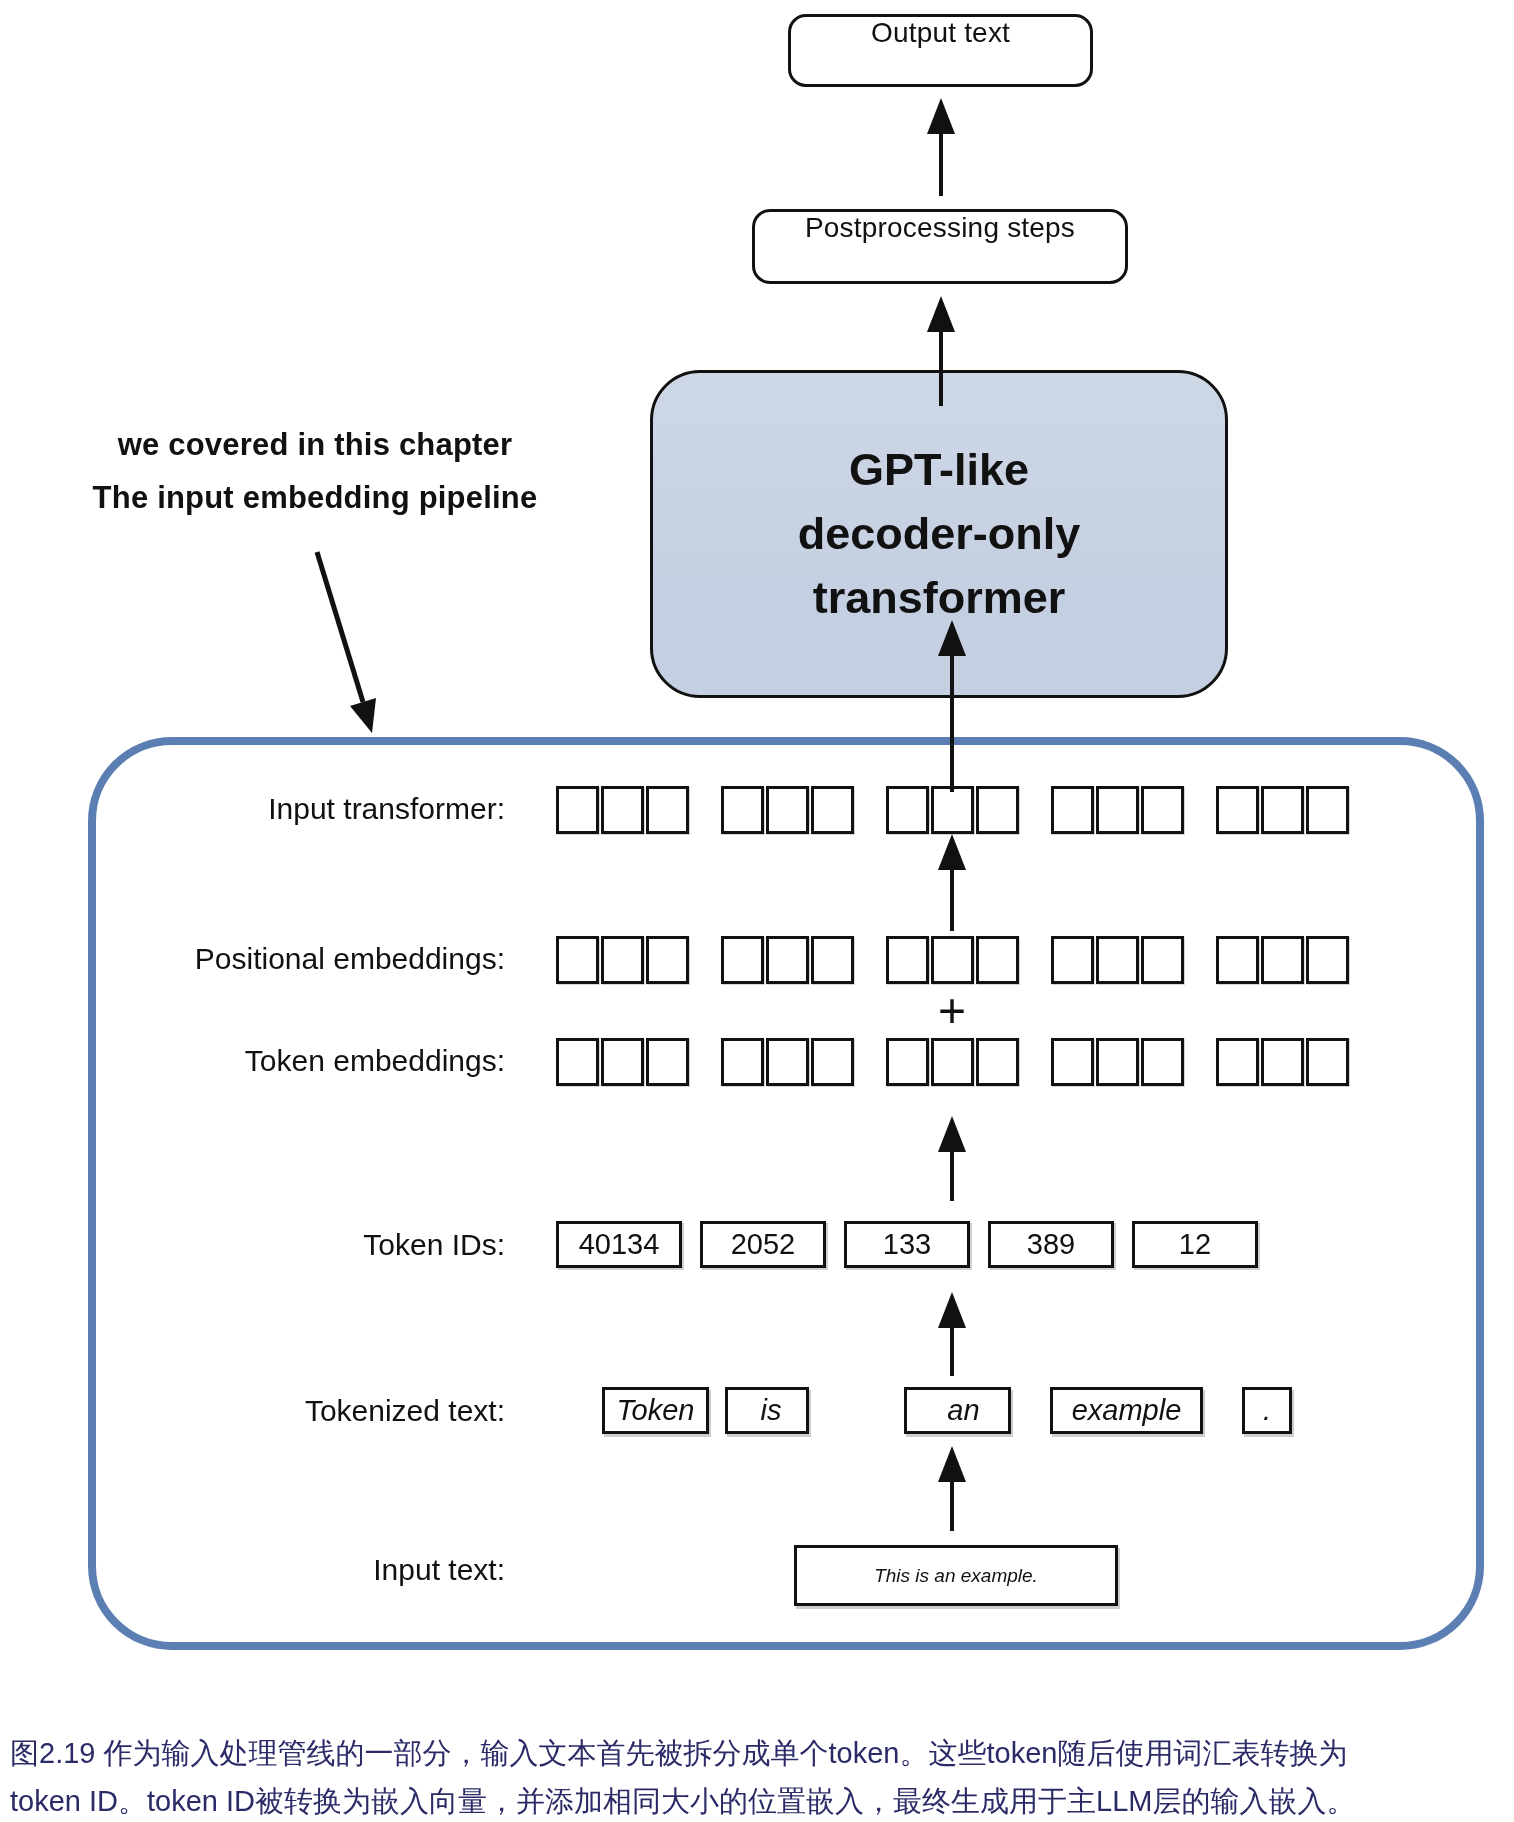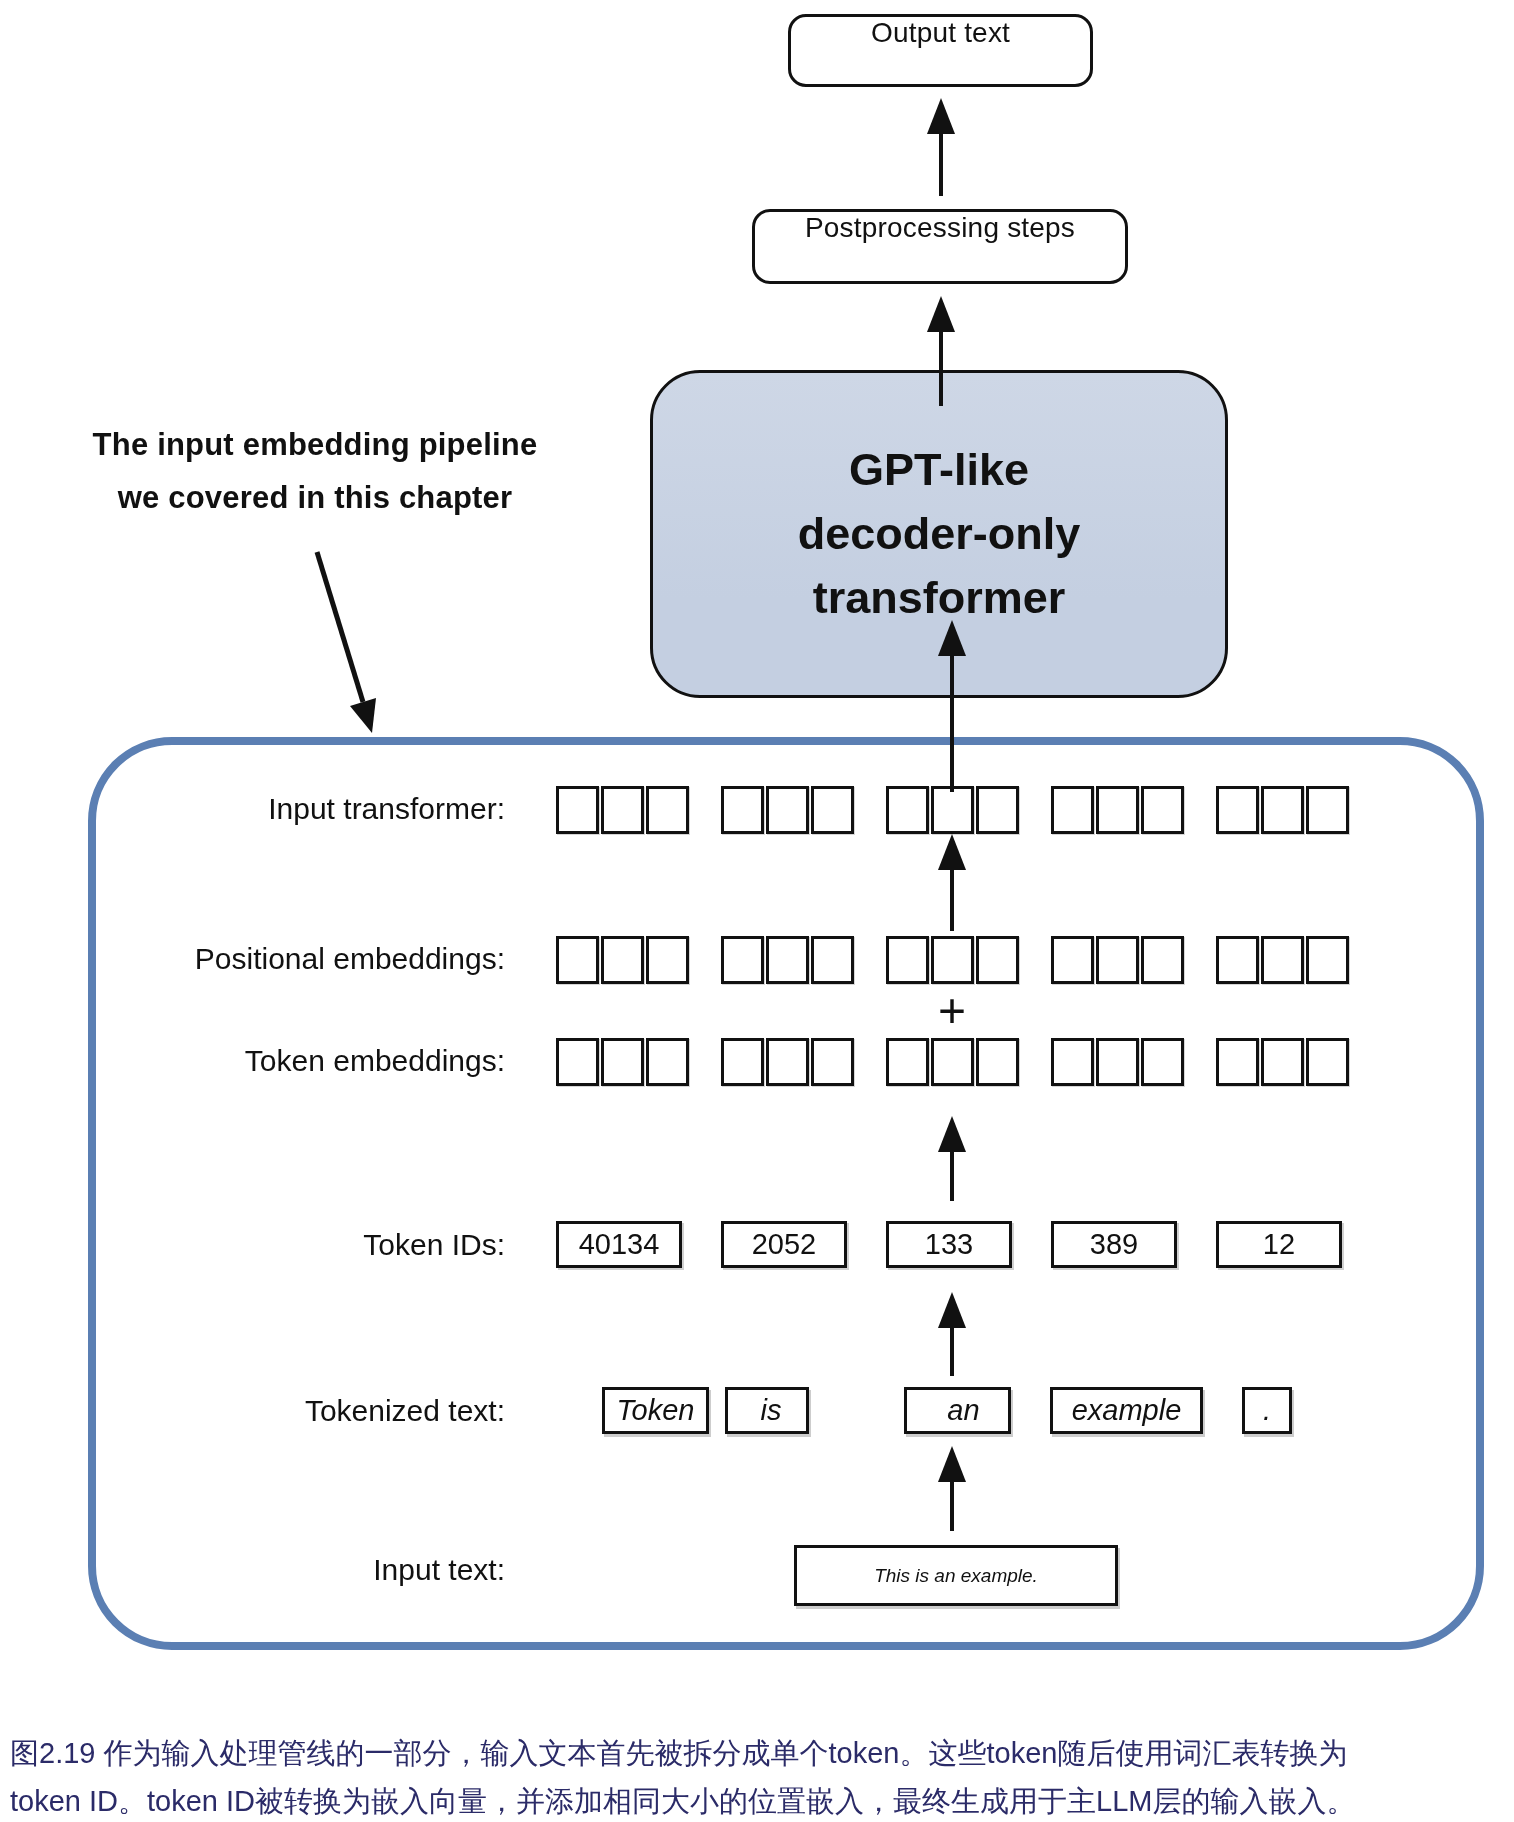--- a/index.html
+++ b/index.html
@@ -66,21 +66,21 @@
   #cells-pos   { top: 936px; }
   #cells-tok   { top: 1038px; }
   .cell-group { display: flex; gap: 2px; }
   .cell {
     width: 43px; height: 48px;
     border: 3px solid var(--ink, #111111); background: #ffffff;
     box-shadow: 1px 1px 0 rgba(90,90,90,0.25);
   }
 
   
-  #token-ids-row { position: absolute; left: 556px; top: 1221px; display: flex; gap: 39px; }
+  #token-ids-row { position: absolute; left: 556px; top: 1221px; display: flex; gap: 18px; }
   .tid {
     width: 126px; height: 47px;
     border: 3px solid var(--ink, #111111); background: #ffffff;
     display: flex; align-items: center; justify-content: center;
     font-size: 29px; box-shadow: 2px 2px 0 rgba(90,90,90,0.28);
   }
 
   
   .tok {
     position: absolute; top: 1387px; height: 47px;
@@ -134,22 +134,22 @@
     <span>Postprocessing steps</span>
   </div>
 
   <div id="gpt-box">
     <div>GPT-like</div>
     <div>decoder-only</div>
     <div>transformer</div>
   </div>
 
   <div id="annotation">
+    <div>we covered in this chapter</div>
     <div>The input embedding pipeline</div>
-    <div>we covered in this chapter</div>
   </div>
 
   <div id="container-box"></div>
 
   <div class="row-label" id="lbl-input-emb">Input transformer:</div>
   <div class="row-label" id="lbl-pos-emb">Positional embeddings:</div>
   <div class="row-label" id="lbl-tok-emb">Token embeddings:</div>
   <div class="row-label" id="lbl-token-ids">Token IDs:</div>
   <div class="row-label" id="lbl-tokenized">Tokenized text:</div>
   <div class="row-label" id="lbl-input-text">Input text:</div>

